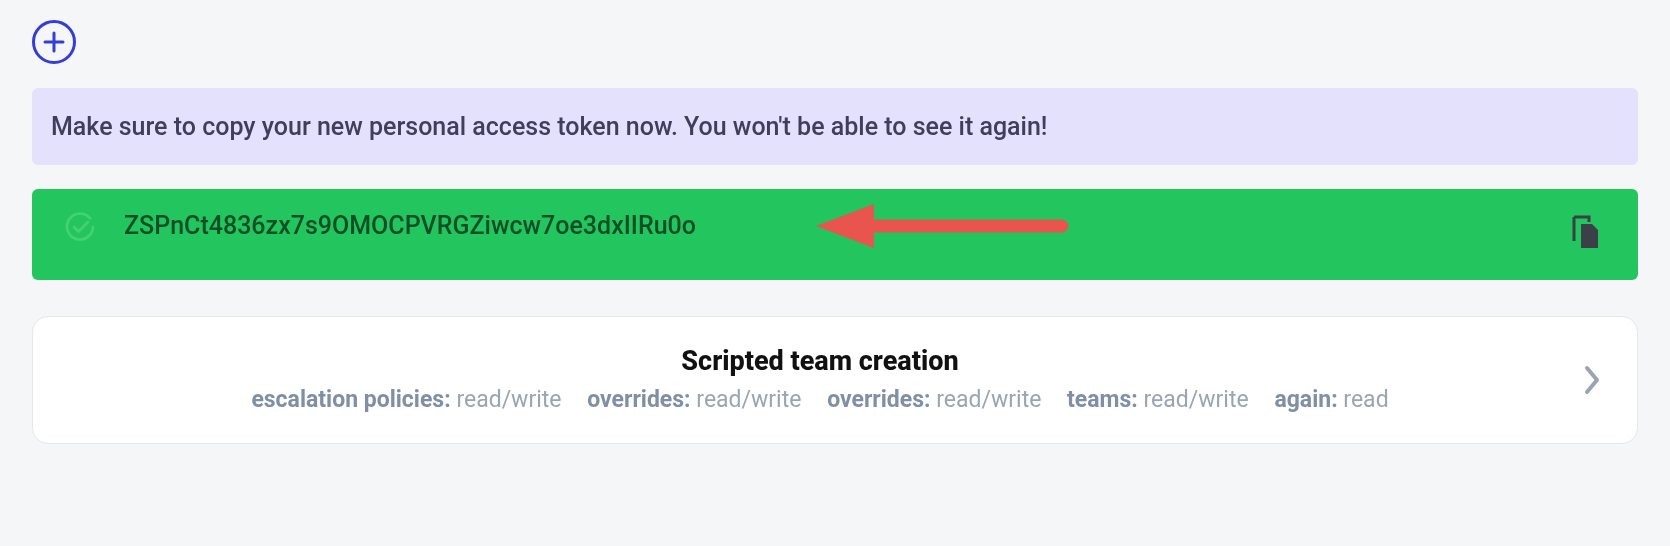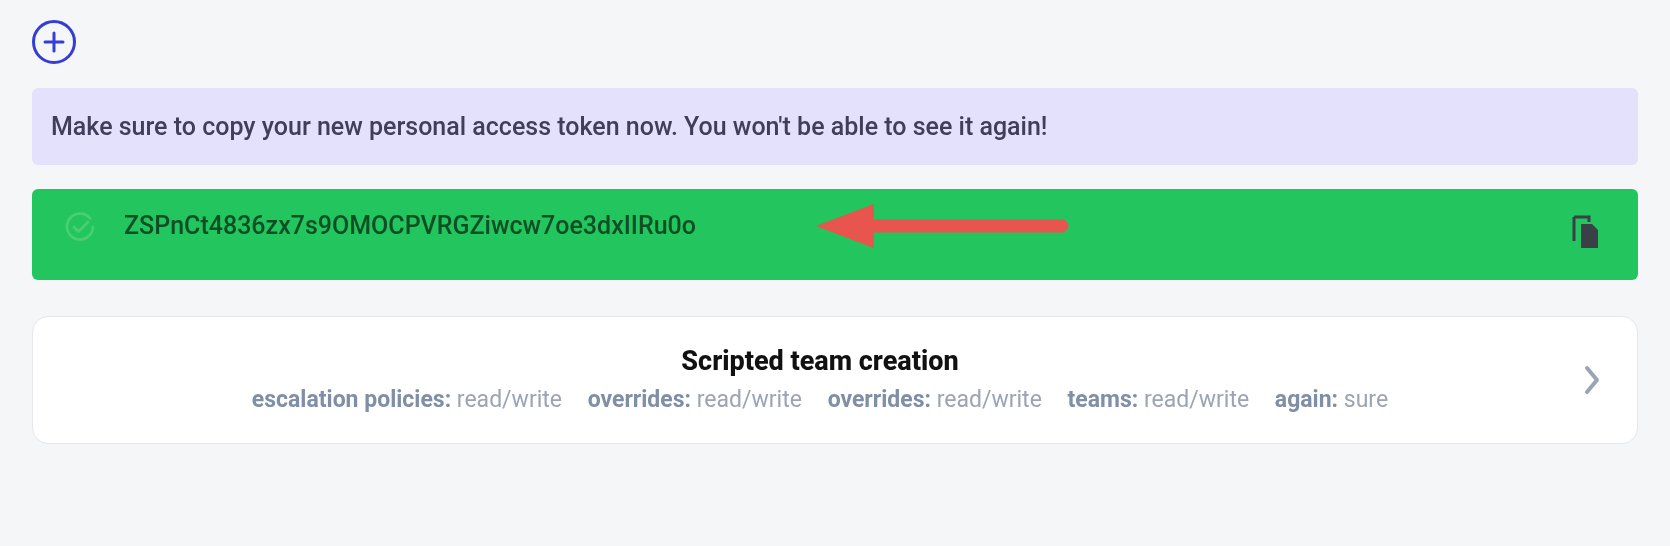--- a/index.html
+++ b/index.html
@@ -166,21 +166,21 @@
 </div>
 
 <div class="token-card">
   <div class="token-card-body">
     <div class="token-name">Scripted team creation</div>
     <div class="scopes-line">
       <span class="scope-pair"><span class="scope-key">escalation policies</span><span class="scope-key">: </span><span class="scope-val">read/write</span></span>
       <span class="scope-pair"><span class="scope-key">overrides</span><span class="scope-key">: </span><span class="scope-val">read/write</span></span>
       <span class="scope-pair"><span class="scope-key">overrides</span><span class="scope-key">: </span><span class="scope-val">read/write</span></span>
       <span class="scope-pair"><span class="scope-key">teams</span><span class="scope-key">: </span><span class="scope-val">read/write</span></span>
-      <span class="scope-pair"><span class="scope-key">again</span><span class="scope-key">: </span><span class="scope-val">sure</span></span>
+      <span class="scope-pair"><span class="scope-key">again</span><span class="scope-key">: </span><span class="scope-val">read</span></span>
     </div>
   </div>
   <span class="chevron">
     <svg width="18" height="30" viewBox="0 0 18 30" fill="none">
       <path d="M4 3 L14 15 L4 27" stroke="currentColor" stroke-width="4" stroke-linecap="round" stroke-linejoin="round"></path>
     </svg>
   </span>
 </div>
 
 </body></html>

